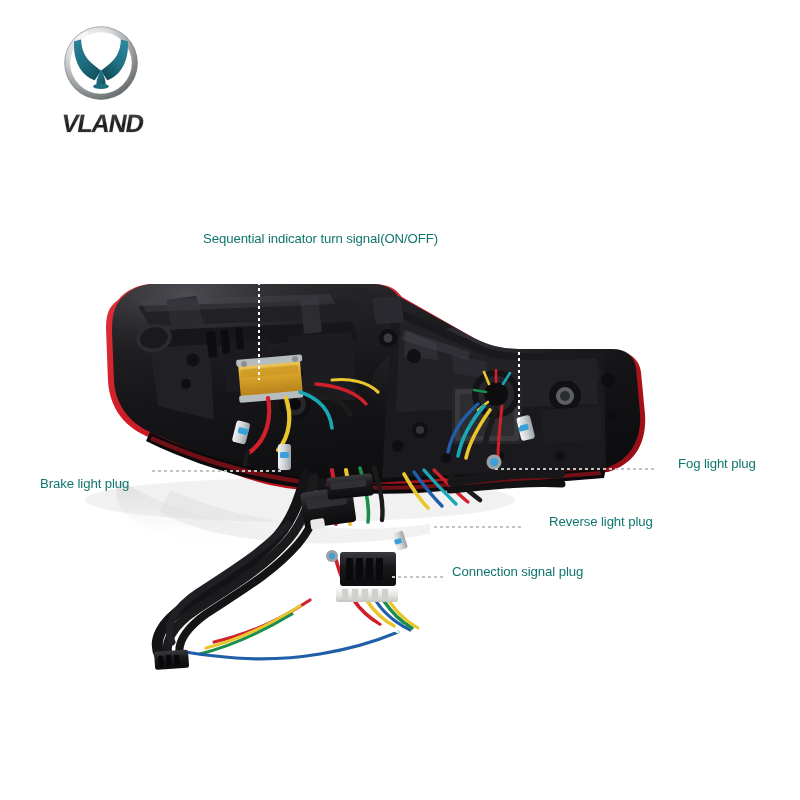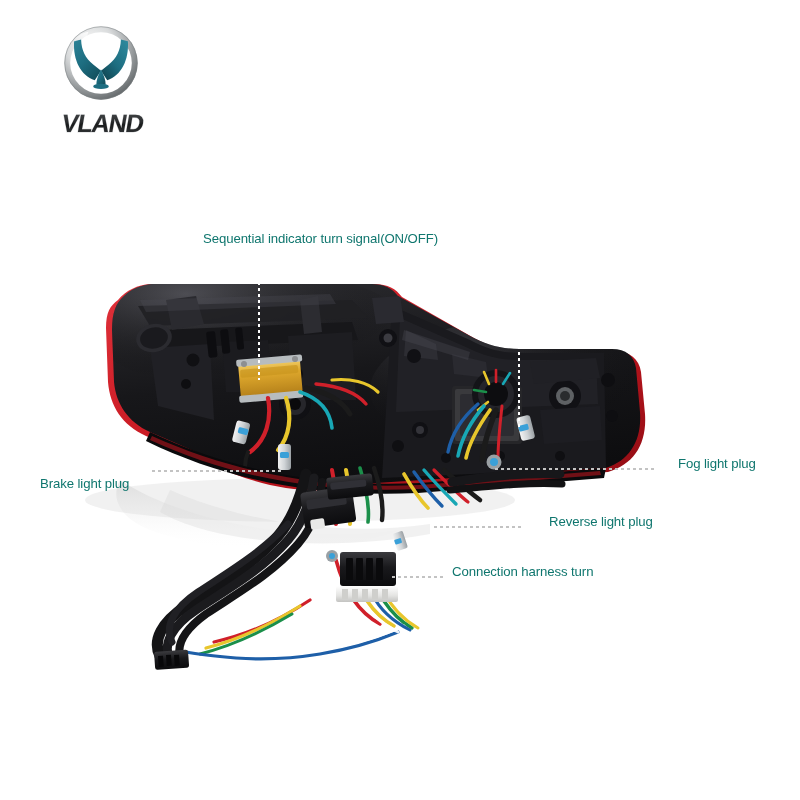--- a/index.html
+++ b/index.html
@@ -423,15 +423,15 @@
   <div class="leader horiz dark" style="left:152px; top:470px; width:132px;"></div>
   <div class="callout" style="left:40px; top:476px;">Brake light plug</div>
 
   <div class="leader horiz dark" style="left:495px; top:468px; width:160px;"></div>
   <div class="callout" style="left:663px; top:456px;margin-left:15px;">Fog light plug</div>
 
   <div class="leader horiz dark" style="left:434px; top:526px; width:88px;"></div>
   <div class="callout" style="left:529px; top:514px;margin-left:20px;">Reverse light plug</div>
 
   <div class="leader horiz dark" style="left:392px; top:576px; width:54px;"></div>
-  <div class="callout" style="left:452px; top:564px;">Connection harness turn</div>
+  <div class="callout" style="left:452px; top:564px;">Connection signal plug</div>
 
 </div>
 
 </body></html>

